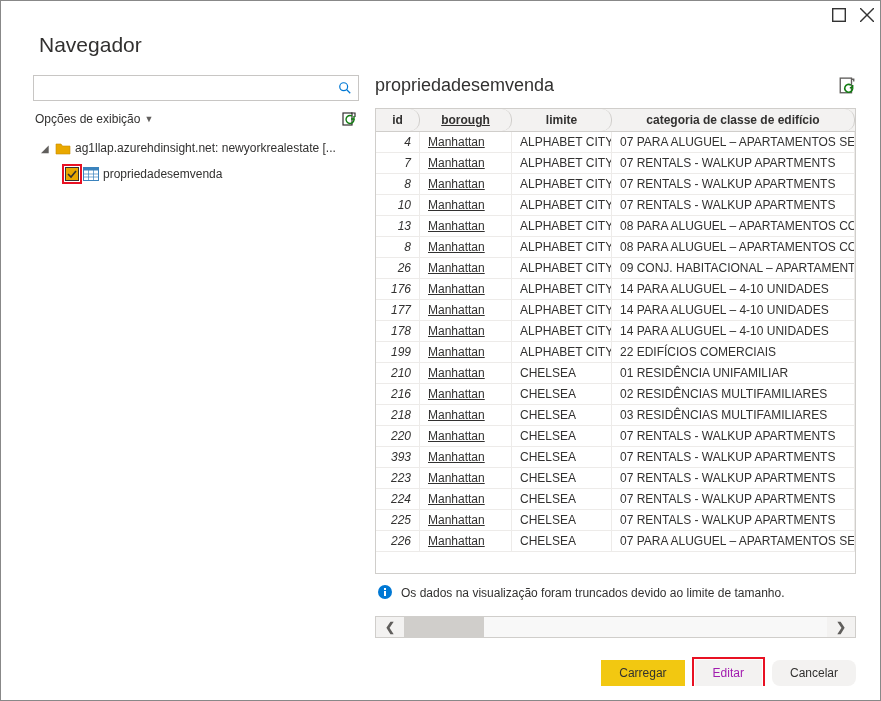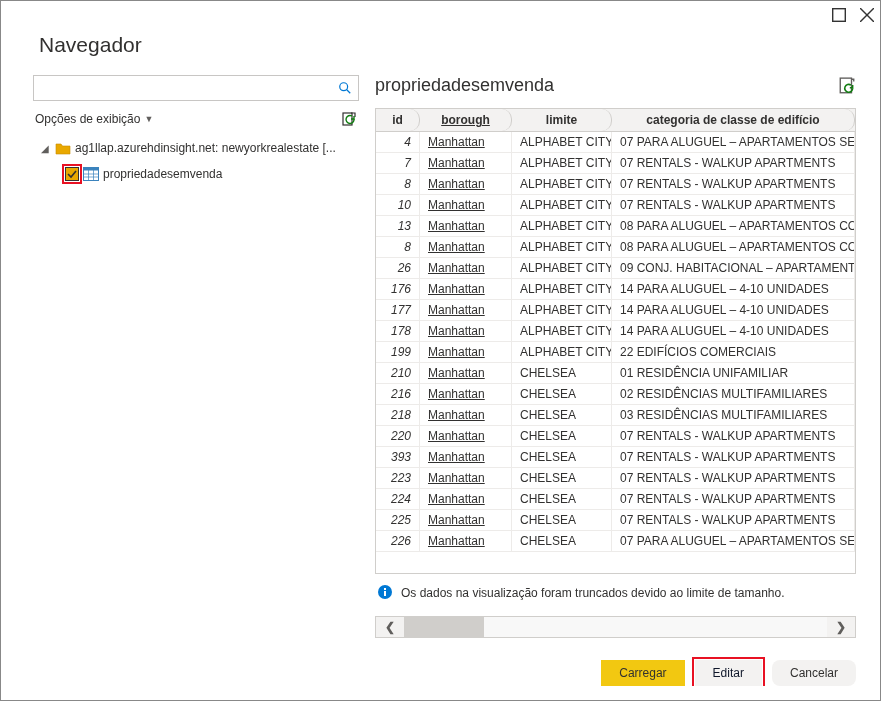--- a/index.html
+++ b/index.html
@@ -43,21 +43,21 @@
 .c-cat { flex:1; }
 .info-row { display:flex; align-items:flex-end; gap:8px; margin:10px 2px; color:#323130; }
 .info-icon { width:16px; height:16px; color:#0078d4; }
 .scroll-row { display:flex; align-items:center; border:1px solid #d0cecb; height:22px; margin-top:6px; }
 .scroll-btn { width:28px; height:100%; display:flex; align-items:center; justify-content:center; background:#f3f2f1; cursor:pointer; color:#605e5c; font-weight:bold; }
 .scroll-track { flex:1; height:100%; background:#f8f8f8; position:relative; }
 .scroll-thumb { position:absolute; left:0; top:0; bottom:0; width:80px; background:#d0cecb; }
 .buttons { display:flex; justify-content:flex-end; gap:10px; margin-top:22px; }
 .btn { height:26px; padding:0 18px; border:none; cursor:pointer; font-size:12px; }
 .btn-load { background:#f2c811; color:#323130; }
-.btn-edit { background:#f3f2f1; color:#0f172a; outline:2px solid #e81123; outline-offset:1px; }
+.btn-edit { background:#f3f2f1; color:#a21caf; outline:2px solid #e81123; outline-offset:1px; }
 .btn-cancel { background:#f3f2f1; color:#323130;border-radius:8px; }
 </style>
 </head>
 <body>
 
 <div class="window">
   <div class="titlebar">
     <span class="titlebar-icon">
       <svg viewBox="0 0 10 10">
           <rect x="0.5" y="0.5" width="9" height="9" fill="none" stroke="currentColor"></rect>

